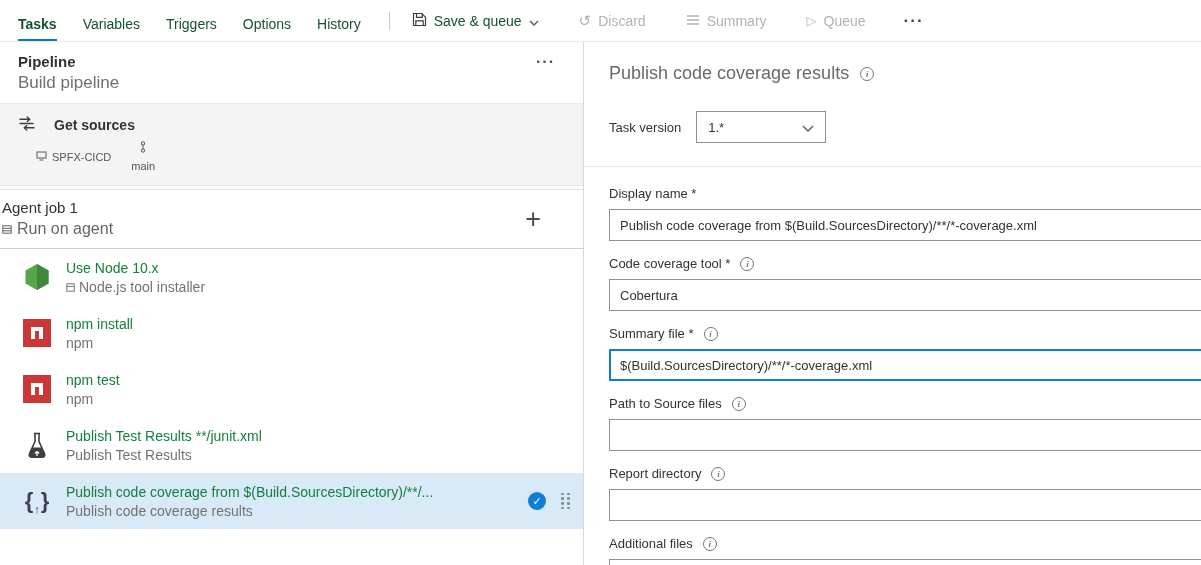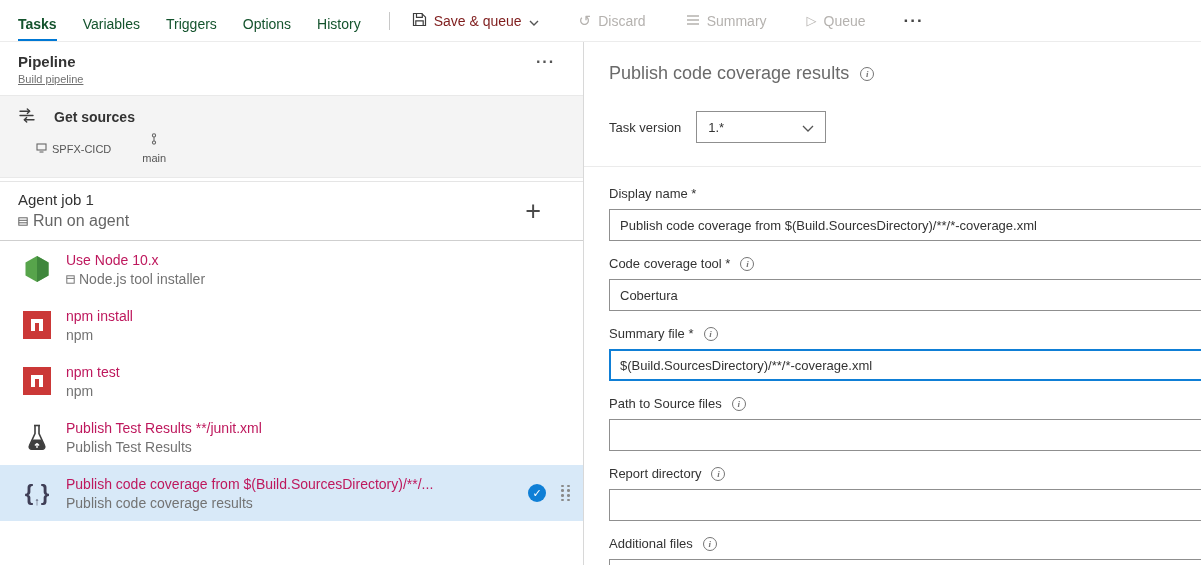--- a/index.html
+++ b/index.html
@@ -7,57 +7,57 @@
     font-family:"Liberation Sans","DejaVu Sans",sans-serif; color:#333; }
 
   
   .topbar { height:42px; display:flex; align-items:center; padding-left:18px;
     border-bottom:1px solid #ececec; background:#fff; }
   .tabs { display:flex; height:100%; }
   .tab { height:100%; display:flex; align-items:center; margin-right:26px;
     font-size:14px; color:#14532d; border-bottom:2px solid transparent; padding-top:8px; cursor:pointer; }
   .tab.active { font-weight:700; border-bottom-color:#0078d4; }
   .vdiv { width:1px; height:18px; background:#c8c8c8; margin:0 2px; }
-  .action { display:flex; align-items:center; gap:7px; font-size:14px; color:#7f1d1d; margin-left:40px; cursor:pointer; }
+  .action { display:flex; align-items:center; gap:7px; font-size:14px; color:#14532d; margin-left:40px; cursor:pointer; }
   .action.first { margin-left:20px; }
   .action.disabled { color:#b5b2af; }
   .action .uicon { font-size:15px; line-height:1; }
   .more-btn { margin-left:38px; font-size:17px; font-weight:700; color:#444; letter-spacing:1px; cursor:pointer; }
 
   
   .content { display:flex; height:523px; }
   .left { width:584px; flex:none; border-right:1px solid #d8d8d8; background:#fff; }
   .right { flex:1; min-width:0; padding:21px 0 0 25px; }
 
   
   .pl-header { display:flex; align-items:flex-start; padding:11px 28px 10px 18px; }
   .pl-title { font-size:15px; font-weight:700; color:#333; }
-  .pl-sub { font-size:11px; color:#707070; margin-top:3px;text-decoration:underline; }
+  .pl-sub { font-size:17px; color:#707070; margin-top:3px; }
   .pl-more { margin-left:auto; font-size:16px; font-weight:700; color:#555; letter-spacing:1px; cursor:pointer; }
 
   
   .get-sources { background:#f4f4f4; border-top:1px solid #e9e9e9; border-bottom:1px solid #e9e9e9;
     padding:12px 18px 13px; cursor:pointer; }
   .gs-row1 { display:flex; align-items:center; gap:18px; font-size:14px; font-weight:700; color:#333; }
-  .gs-row2 { display:flex; align-items:center; gap:11px; margin:7px 0 0 18px; font-size:11px; color:#555; }
+  .gs-row2 { display:flex; align-items:center; gap:0; margin:7px 0 0 18px; font-size:11px; color:#555; }
   .gs-branch { margin-left:20px; display:flex; align-items:center; gap:5px;flex-direction:column; }
   .gs-repo { display:flex; align-items:center; gap:5px; }
 
   
   .agent-row { margin-top:3px; border-top:1px solid #e5e5e5; border-bottom:1px solid #cfcfcf;
-    padding:9px 42px 10px 18px; display:flex; align-items:center; cursor:pointer; }
+    padding:9px 42px 10px 2px; display:flex; align-items:center; cursor:pointer; }
   .aj-title { font-size:15px; color:#333; }
   .aj-sub { display:flex; align-items:center; gap:5px; font-size:16px; color:#666; margin-top:4px; }
   .aj-plus { margin-left:auto; font-size:27px; font-weight:300; color:#4a4a4a; line-height:20px; cursor:pointer; }
 
   
   .task { height:56px; display:flex; align-items:center; padding:0 10px 0 22px; cursor:pointer; }
   .task.selected { background:#d8e9f8; }
   .ticon { width:30px; height:30px; flex:none; display:flex; align-items:center; justify-content:center; margin-right:14px; }
-  .ttitle { font-size:14px; color:#be185d; white-space:nowrap; overflow:hidden; text-overflow:ellipsis; max-width:470px; }
+  .ttitle { font-size:14px; color:#15803d; white-space:nowrap; overflow:hidden; text-overflow:ellipsis; max-width:470px; }
   .tsub { font-size:14px; color:#737373; margin-top:3px; display:flex; align-items:center; gap:4px; }
   .braces { display:flex; align-items:center; color:#3f3e56; font-weight:700; }
   .braces .br { font-size:22px; line-height:1; }
   .braces .ar { font-size:11px; align-self:flex-end; margin:0 1px 1px; }
   .task-check { margin-left:auto; width:18px; height:18px; flex:none; border-radius:50%; background:#0f7fd6;
     color:#fff; font-size:11px; font-weight:700; display:flex; align-items:center; justify-content:center; }
   .grip { margin-left:15px; margin-right:3px; display:grid; grid-template-columns:3px 3px; gap:2px 3px; cursor:grab; }
   .grip i { width:2.6px; height:2.6px; border-radius:50%; background:#8a8a8a; }
 
   

